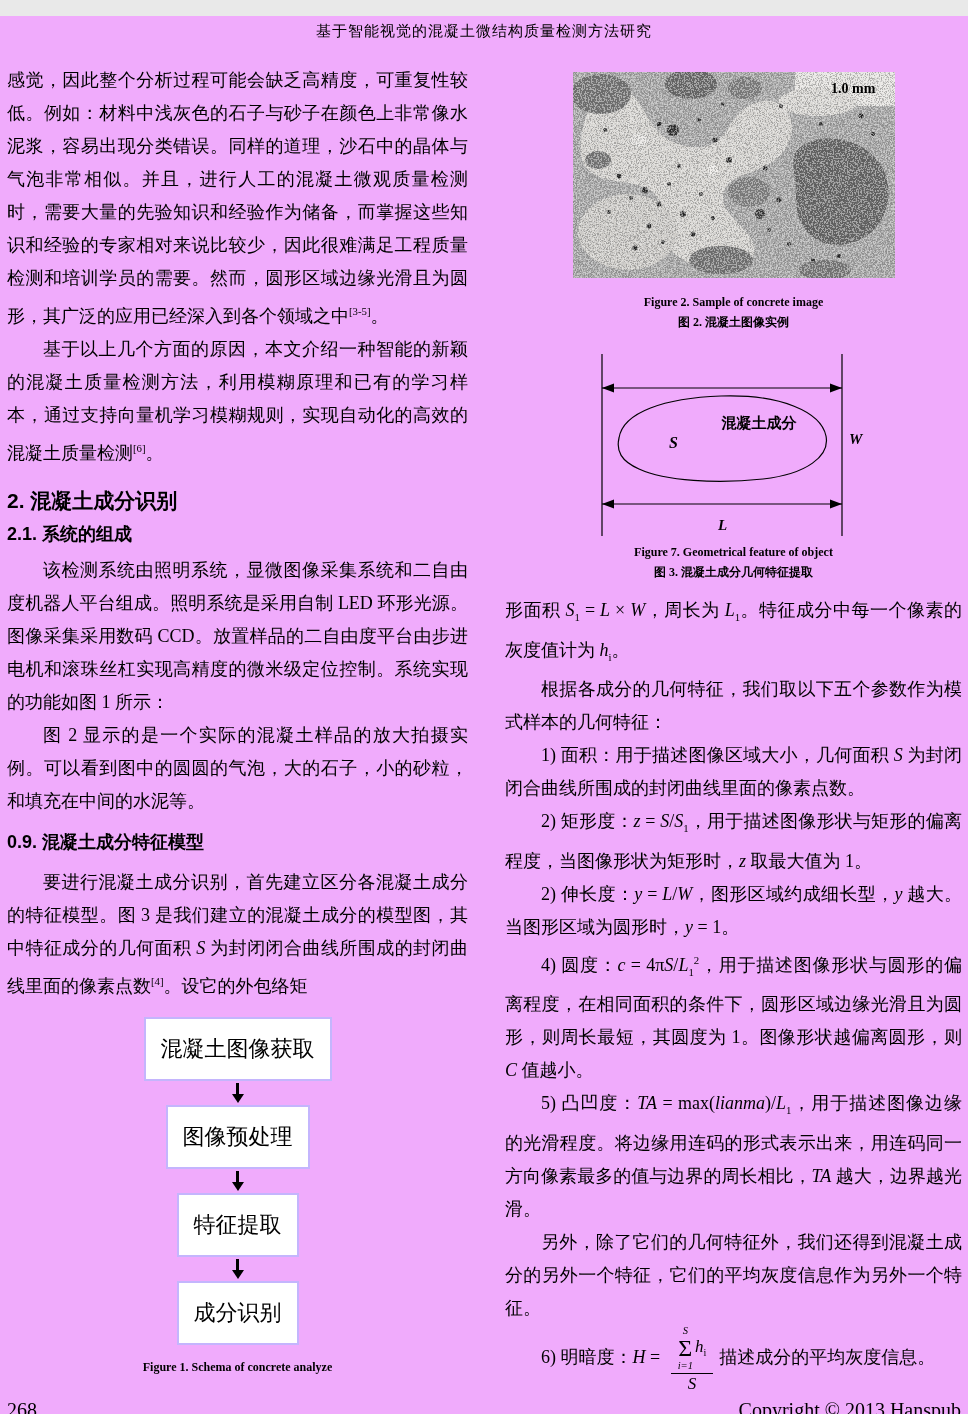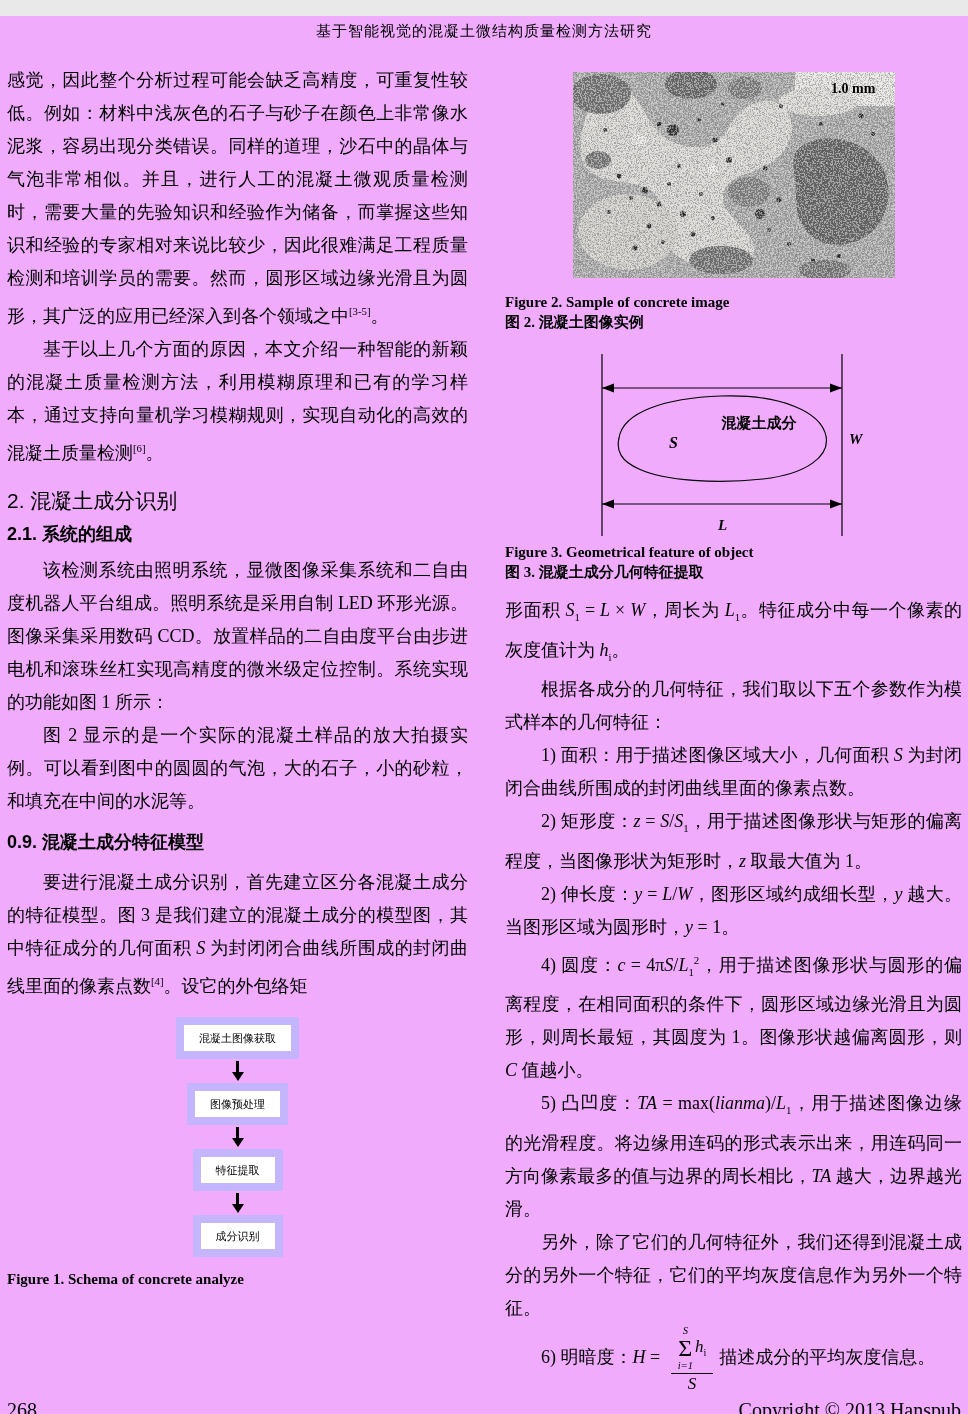--- a/index.html
+++ b/index.html
@@ -19,39 +19,39 @@
   .col.right { left:505px; width:457px; }
 
   p.body { font-size:18px; line-height:33px; text-align:justify; text-indent:2em; }
   p.body.noindent { text-indent:0; }
   sup { font-size:0.6em; }
   sub { font-size:0.6em; }
   i { font-style:italic; }
 
   h2.sec {
     font-family:"Liberation Sans","DejaVu Sans",sans-serif;
-    font-size:21px; font-weight:400; line-height:26px; margin:18px 0 8px;
+    font-size:21px; font-weight:700; line-height:26px; margin:18px 0 8px;
   }
   h3.sub {
     font-family:"Liberation Sans","DejaVu Sans",sans-serif;
     font-size:18px; font-weight:700; line-height:24px; margin:8px 0 8px;
   }
   h3.sub.second { margin:12px 0 12px; }
 
-  .caption { text-align:left; font-weight:700; font-size:15px; line-height:20px; margin-top:12px; }
+  .caption { text-align:center; font-weight:700; font-size:12px; line-height:20px; margin-top:12px; }
 
   .figure-wrap { display:flex; justify-content:center;font-weight:bold; }
   .fig2-wrap { margin-top:8px; }
   .fig3-wrap { margin-top:20px; }
   .cap-fig2 { margin-top:14px; }
   .cap-fig3 { margin-top:4px; }
 
   .flowchart { display:flex; flex-direction:column; align-items:center; margin-top:14px; }
   .fbox {
-    border:8px solid #c4b5fd; padding:1px 15px; font-size:11px; line-height:24px;
+    border:2px solid #c4b5fd; padding:18px 15px; font-size:22px; line-height:24px;
     text-align:center; background:#fff;
   }
   .farrow { display:flex; flex-direction:column; align-items:center; padding:2px 0; }
   .farrow .stem { display:block; width:3px; height:11px; background:#000; }
   .farrow .tri  { display:block; width:0; height:0; border-left:6px solid transparent;
                   border-right:6px solid transparent; border-top:9px solid #000; }
 
   .para-a { margin-top:12px; }
 
   .frac {
@@ -209,21 +209,21 @@
           <polygon points="273,152 261,147.5 261,156.5"></polygon>
         </g>
         <text x="190" y="76" font-size="15" text-anchor="middle">混凝土成分</text>
         <text x="100" y="96" font-size="16" class="mlabel">S</text>
         <text x="280" y="92" font-size="15" class="mlabel">W</text>
         <text x="149" y="178" font-size="15" class="mlabel">L</text>
       </svg>
     </div>
 
     <div class="caption cap-fig3">
-      <div>Figure 3. Geometrical feature of object</div>
+      <div>Figure 7. Geometrical feature of object</div>
       <div>图 3. 混凝土成分几何特征提取</div>
     </div>
 
     <p class="body noindent para-a"><span>形面积 </span><i>S</i><sub>1</sub><span> = </span><i>L</i><span> × </span><i>W</i><span>，周长为 </span><i>L</i><sub>1</sub><span>。特征成分中每一个像素的灰度值计为 </span><i>h</i><sub>i</sub><span>。</span></p>
     <p class="body"><span>根据各成分的几何特征，我们取以下五个参数作为模式样本的几何特征：</span></p>
     <p class="body"><span>1) 面积：用于描述图像区域大小，几何面积 </span><i>S</i><span> 为封闭闭合曲线所围成的封闭曲线里面的像素点数。</span></p>
     <p class="body"><span>2) 矩形度：</span><i>z</i><span> = </span><i>S</i><span>/</span><i>S</i><sub>1</sub><span>，用于描述图像形状与矩形的偏离程度，当图像形状为矩形时，</span><i>z</i><span> 取最大值为 1。</span></p>
     <p class="body"><span>2) 伸长度：</span><i>y</i><span> = </span><i>L</i><span>/</span><i>W</i><span>，图形区域约成细长型，</span><i>y</i><span> 越大。当图形区域为圆形时，</span><i>y</i><span> = 1。</span></p>
     <p class="body"><span>4) 圆度：</span><i>c</i><span> = 4π</span><i>S</i><span>/</span><i>L</i><sub>1</sub><sup>2</sup><span>，用于描述图像形状与圆形的偏离程度，在相同面积的条件下，圆形区域边缘光滑且为圆形，则周长最短，其圆度为 1。图像形状越偏离圆形，则 </span><i>C</i><span> 值越小。</span></p>
     <p class="body"><span>5) 凸凹度：</span><i>TA</i><span> = max(</span><i>lianma</i><span>)/</span><i>L</i><sub>1</sub><span>，用于描述图像边缘的光滑程度。将边缘用连码的形式表示出来，用连码同一方向像素最多的值与边界的周长相比，</span><i>TA</i><span> 越大，边界越光滑。</span></p>

